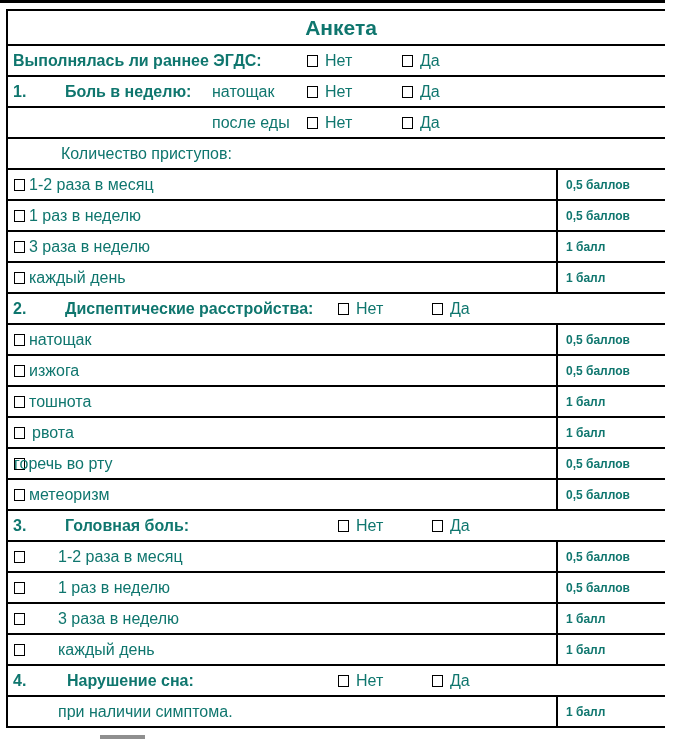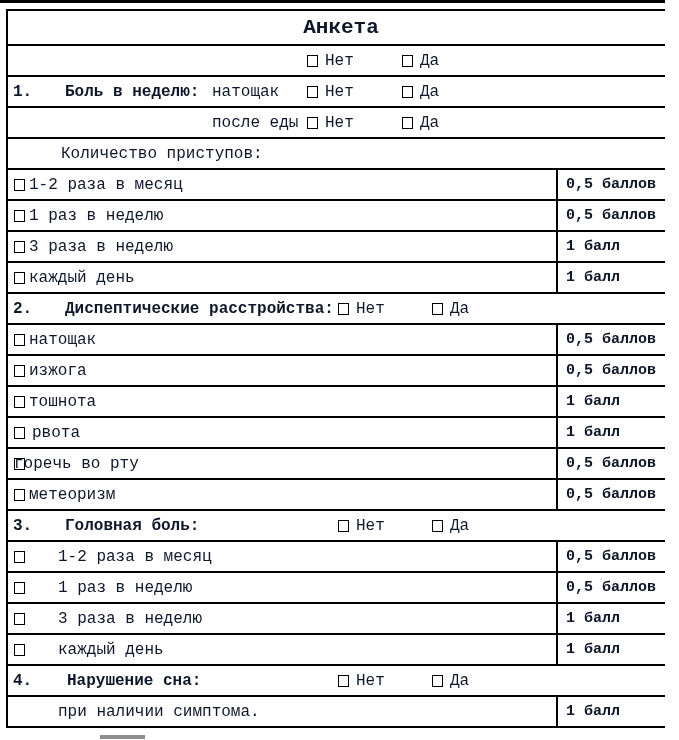--- a/index.html
+++ b/index.html
@@ -1,45 +1,46 @@
 <!DOCTYPE html>
 <html><head>
 <meta charset="utf-8">
 <style>
   html,body{margin:0;padding:0;background:#fff;}
   #page{position:relative;width:665px;height:740px;background:#fff;overflow:hidden;
-        font-family:Liberation Mono, monospace;color:#0f172a;}
+        font-family:Liberation Sans, sans-serif;color:#0f766e;}
   .top-edge{position:absolute;left:0;top:0;width:679px;height:3px;background:#000;}
   .sheet{position:absolute;left:6px;top:9px;width:666px;border:2px solid #000;background:#fff;}
   .row{position:relative;height:29px;background:#fff;}
   .row + .row{border-top:2px solid #000;}
   .row.title{height:33px;text-align:center;}
   .title-text{font-weight:bold;font-size:21px;line-height:33px;}
   .abs{position:absolute;top:50%;transform:translateY(-50%);white-space:nowrap;font-size:16px;}
   .num{left:5px;font-weight:bold;}
   .bold-lab{font-weight:bold;}
   .plain-lab{left:204px;}
   .plain-text{left:5px;margin-left:48px;}
   .cbg{display:flex;align-items:center;gap:7px;}
   .cb{display:inline-block;width:9px;height:10px;border:1.5px solid #000;background:#fff;flex:0 0 auto;}
   .cb-left{left:6px;}
   .cbg .lbl{font-size:16px;}
   .score{position:absolute;top:0;bottom:0;left:548px;right:0;border-left:2px solid #000;
          display:flex;align-items:center;padding-left:8px;box-sizing:border-box;}
-  .score span{font-weight:bold;font-size:15px;white-space:nowrap;}
+  .score span{font-weight:bold;font-size:12px;white-space:nowrap;}
   .cutoff{position:absolute;left:100px;top:735px;width:45px;height:4px;background:#8f8f8f;}
 </style>
 </head>
 <body>
 
 <div id="page">
   <div class="top-edge"></div>
   <div class="sheet" id="sheet">
       <div class="row title"><span class="title-text">Анкета</span></div>
       <div class="row yn">
+        <span class="abs bold-lab" style="left: 5px;">Выполнялась ли раннее ЭГДС:</span>
         <span class="cbg abs" style="left: 299px;">
           <span class="cb"></span>
           <span class="lbl">Нет</span>
         </span>
         <span class="cbg abs" style="left: 394px;">
           <span class="cb"></span>
           <span class="lbl">Да</span>
         </span>
       </div>
       <div class="row yn">

